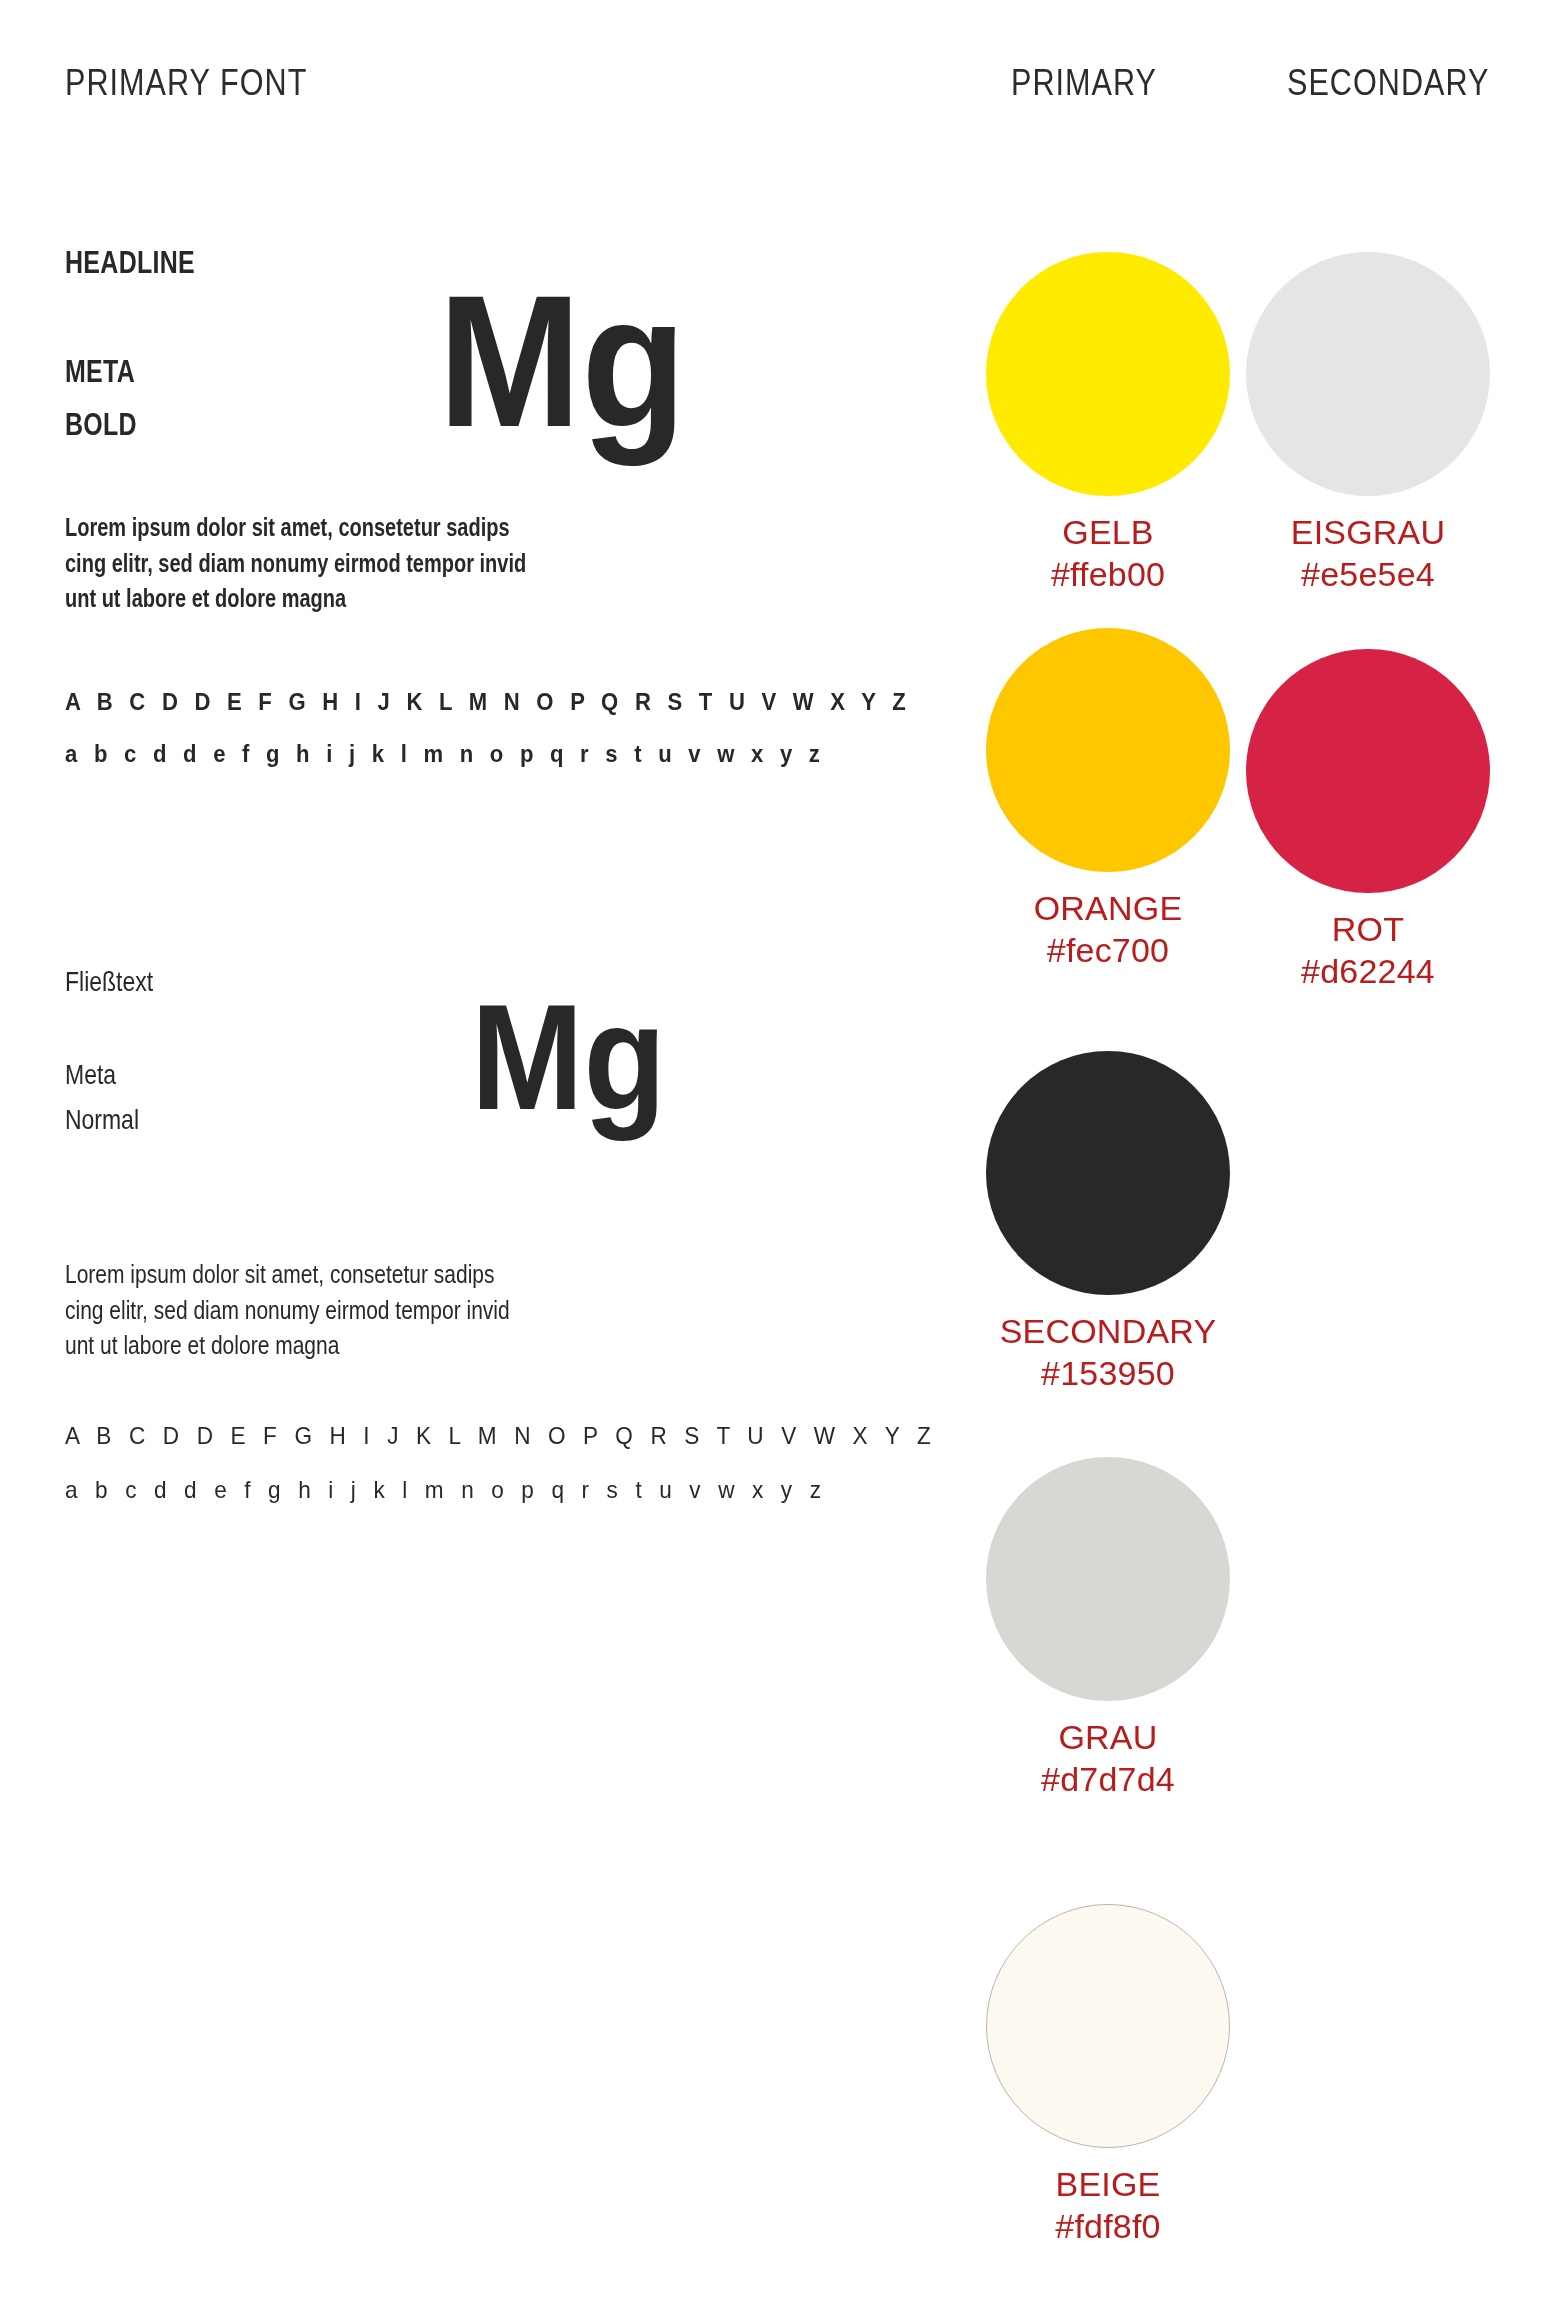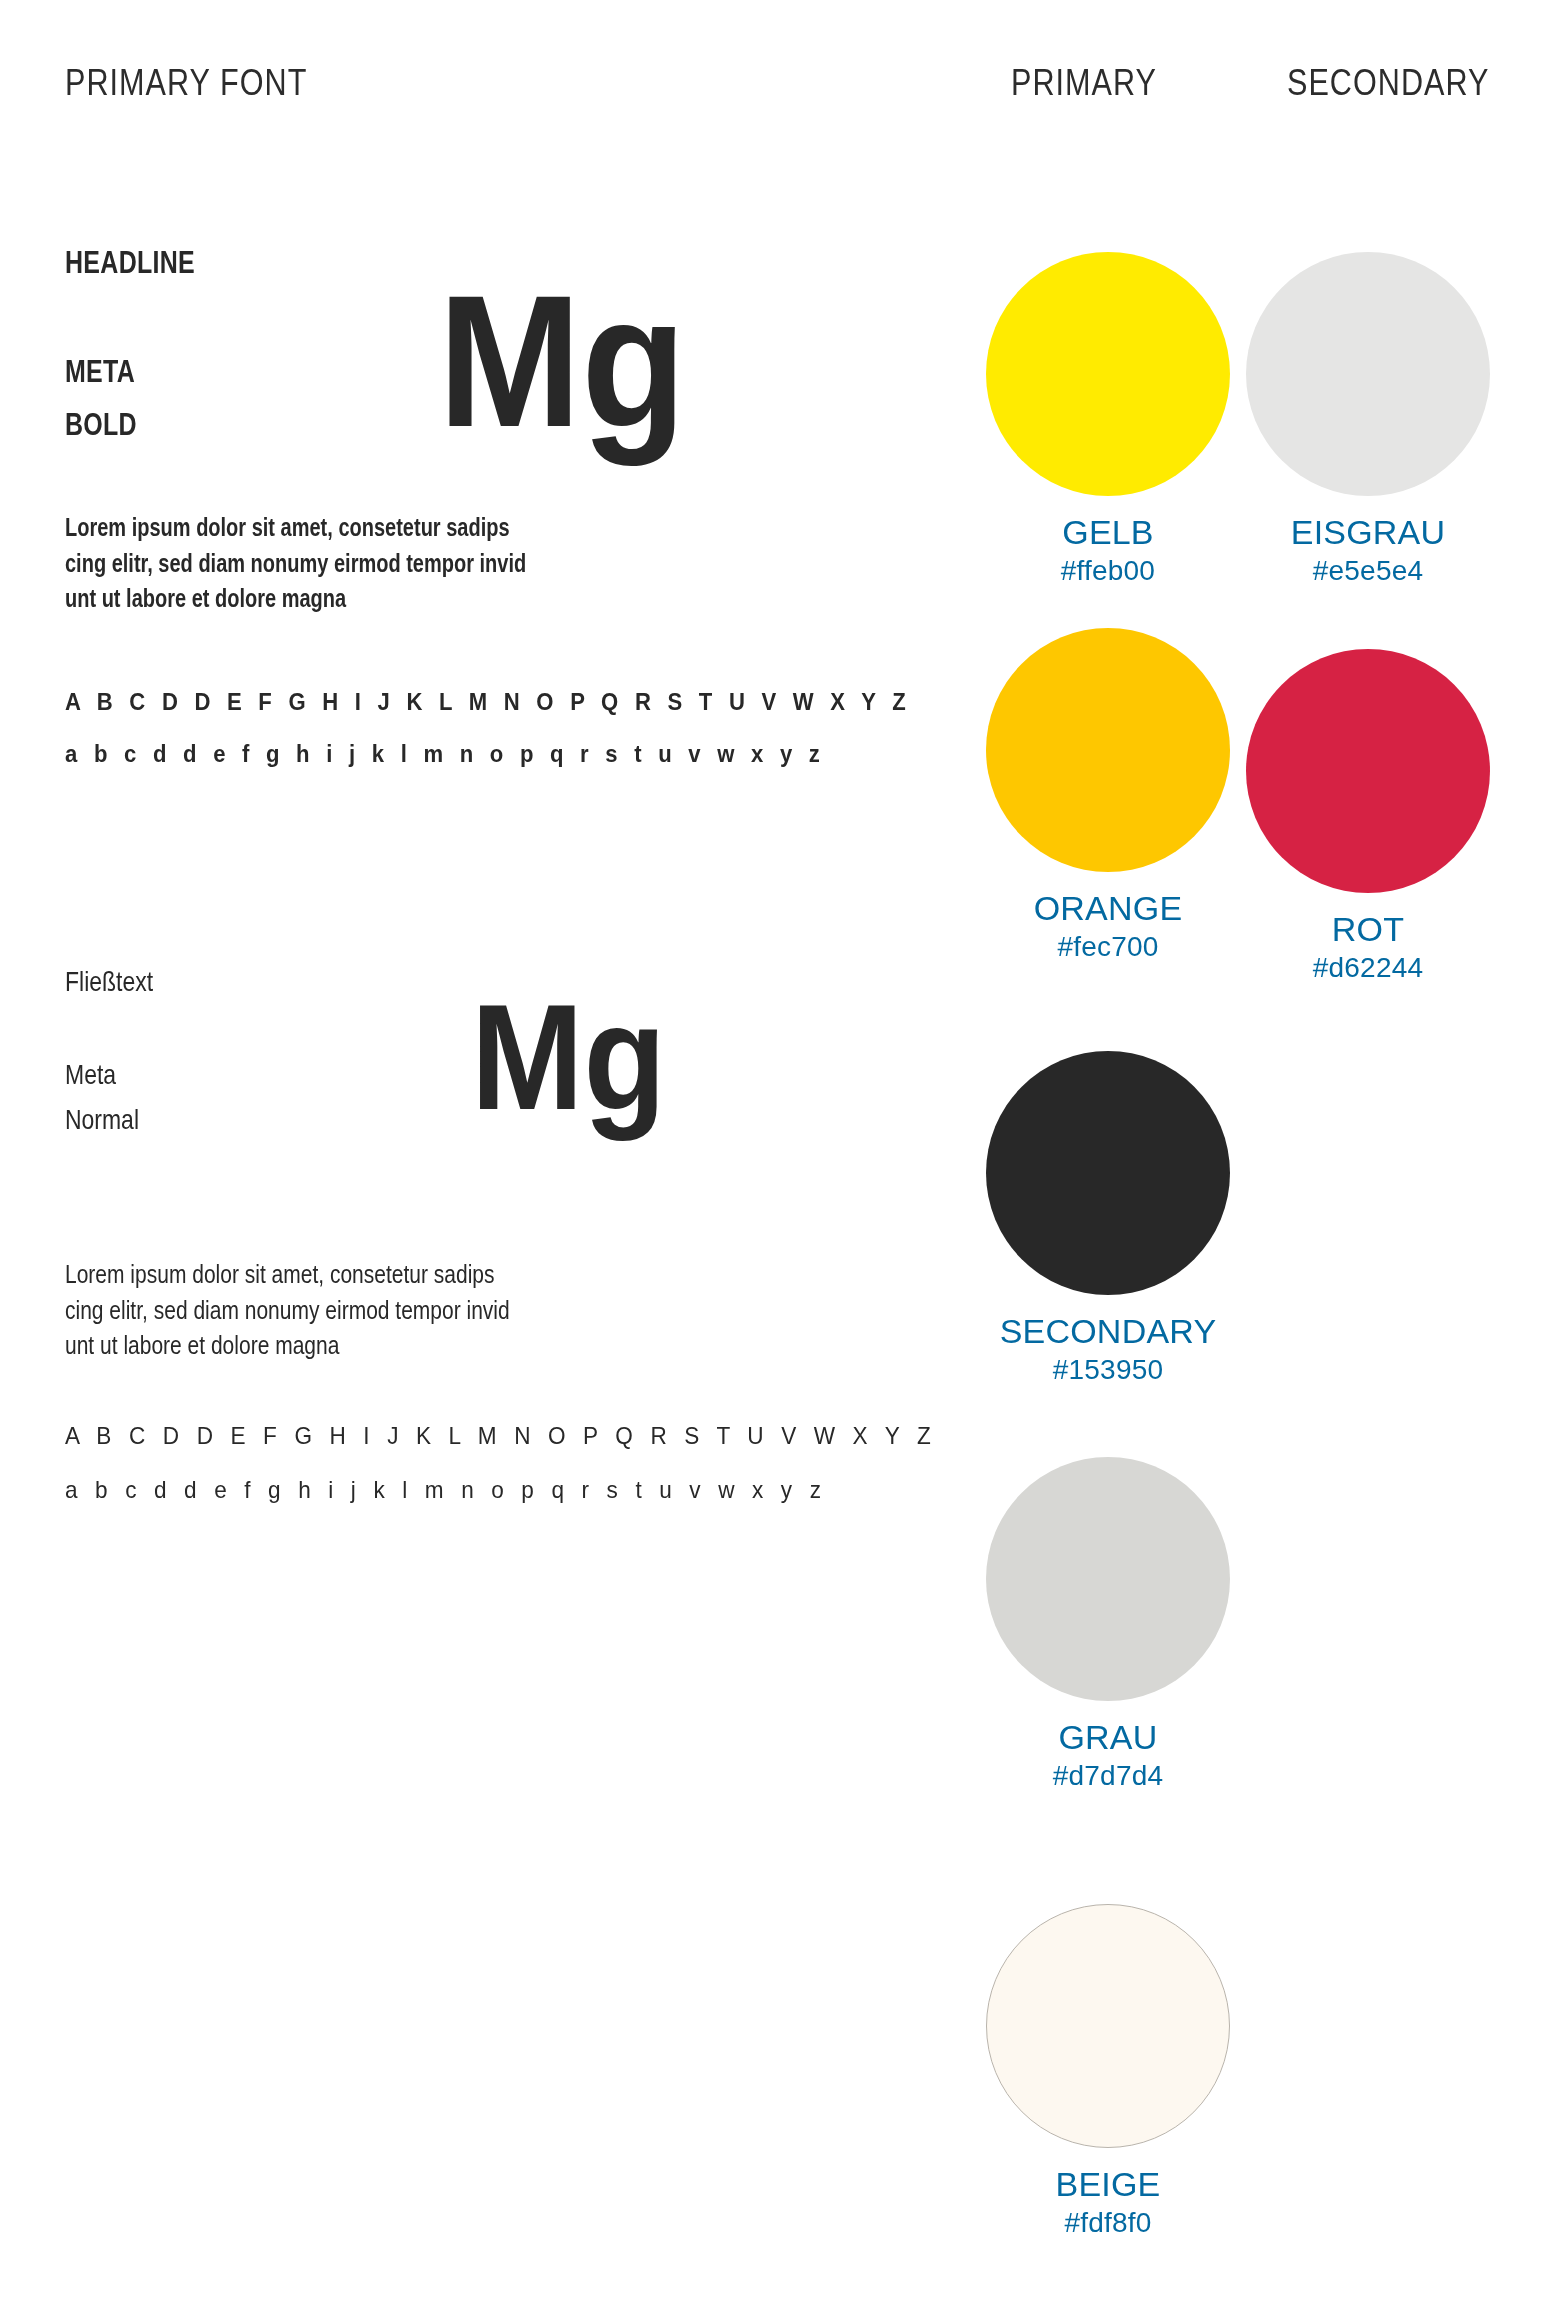--- a/index.html
+++ b/index.html
@@ -143,25 +143,25 @@
     display: block;
   }
   .swatch .sw-name,
   .swatch .sw-hex {
     display: block;
     text-align: center;
     font-family: "Liberation Sans", sans-serif;
     font-weight: 400;
     font-size: 34px;
     line-height: 1.25;
-    color: #0369a1;
+    color: #b91c1c;
     letter-spacing: 0.2px;
     white-space: nowrap;
   }
-  .swatch .sw-hex { font-size: 28px; }
+  .swatch .sw-hex { font-size: 34px; }
 
   
   .col-primary   { left: 986px; width: 244px; }
   .col-secondary { left: 1246px; width: 244px; }
 
   
   #swatch-gelb      { top: 252px; }
   #swatch-eisgrau   { top: 252px; }
   #swatch-orange    { top: 628px; }
   #swatch-rot       { top: 649px; }

